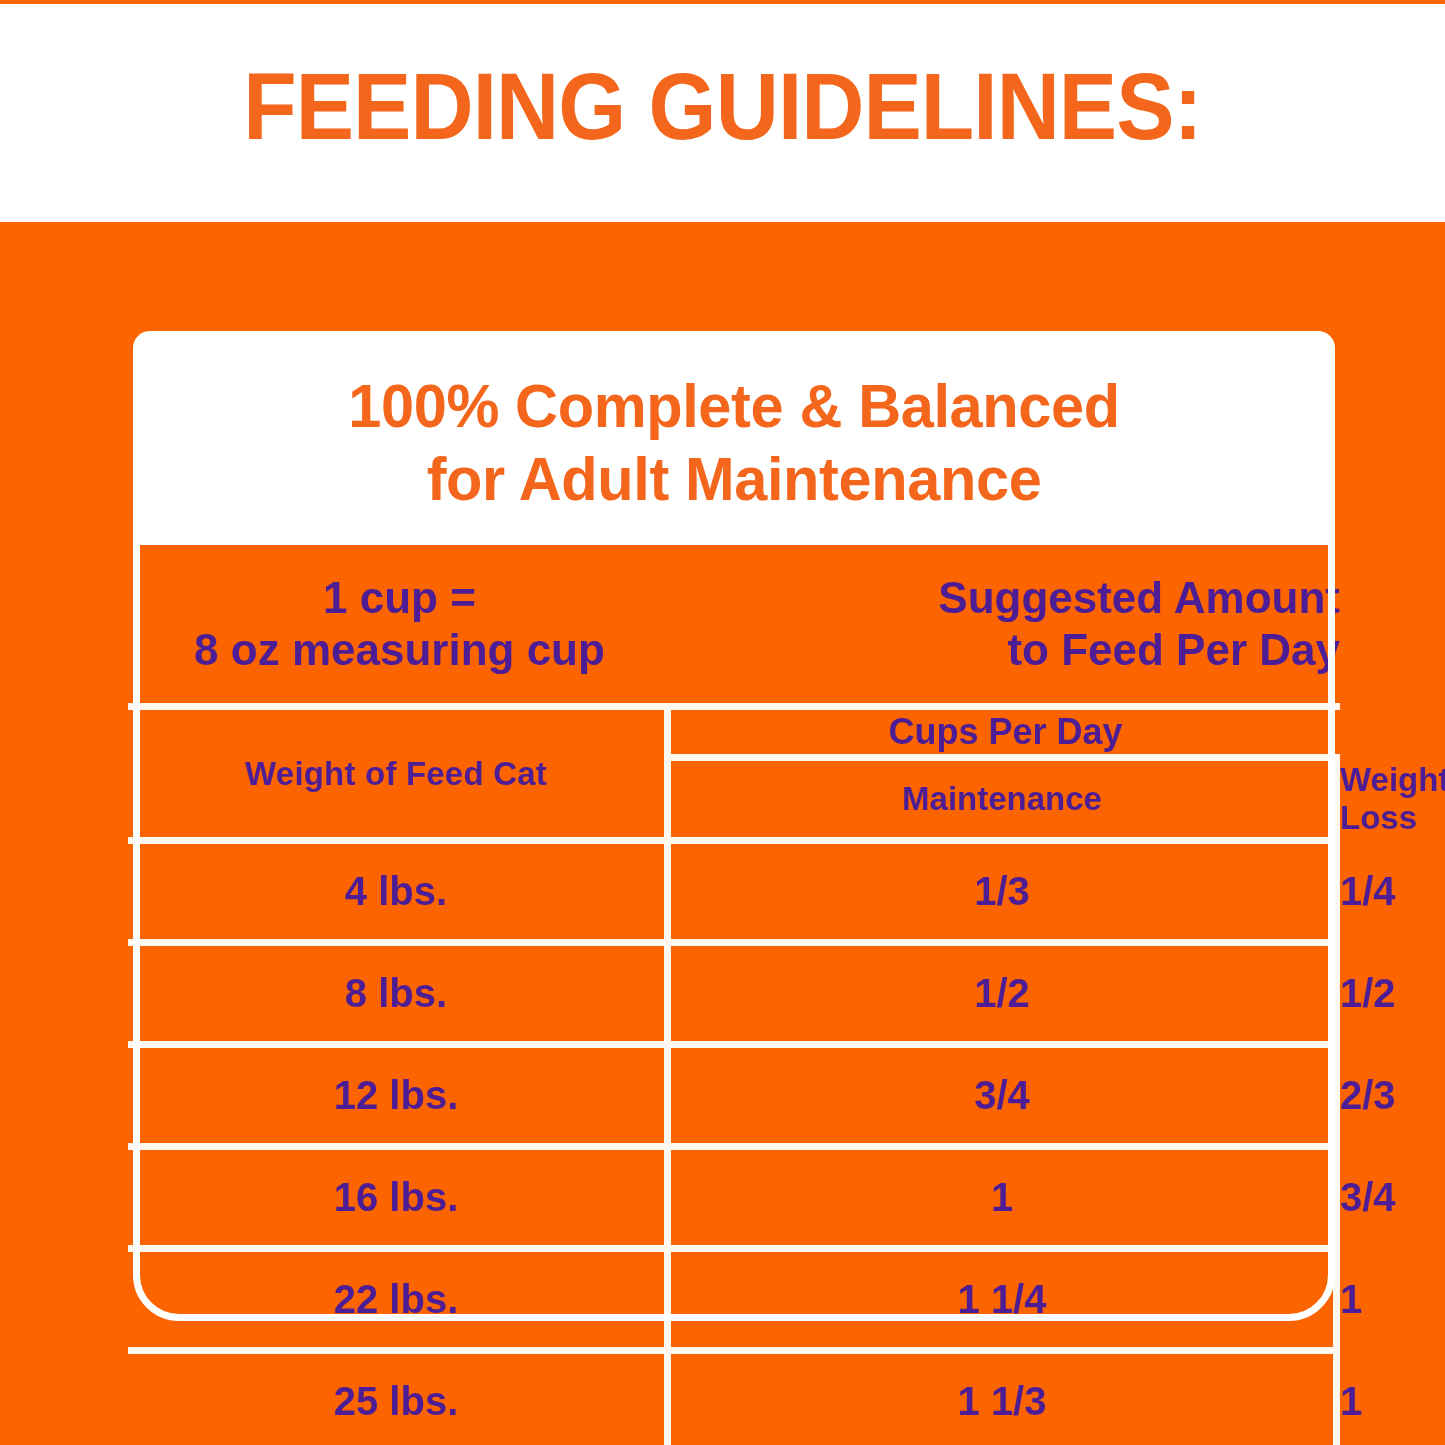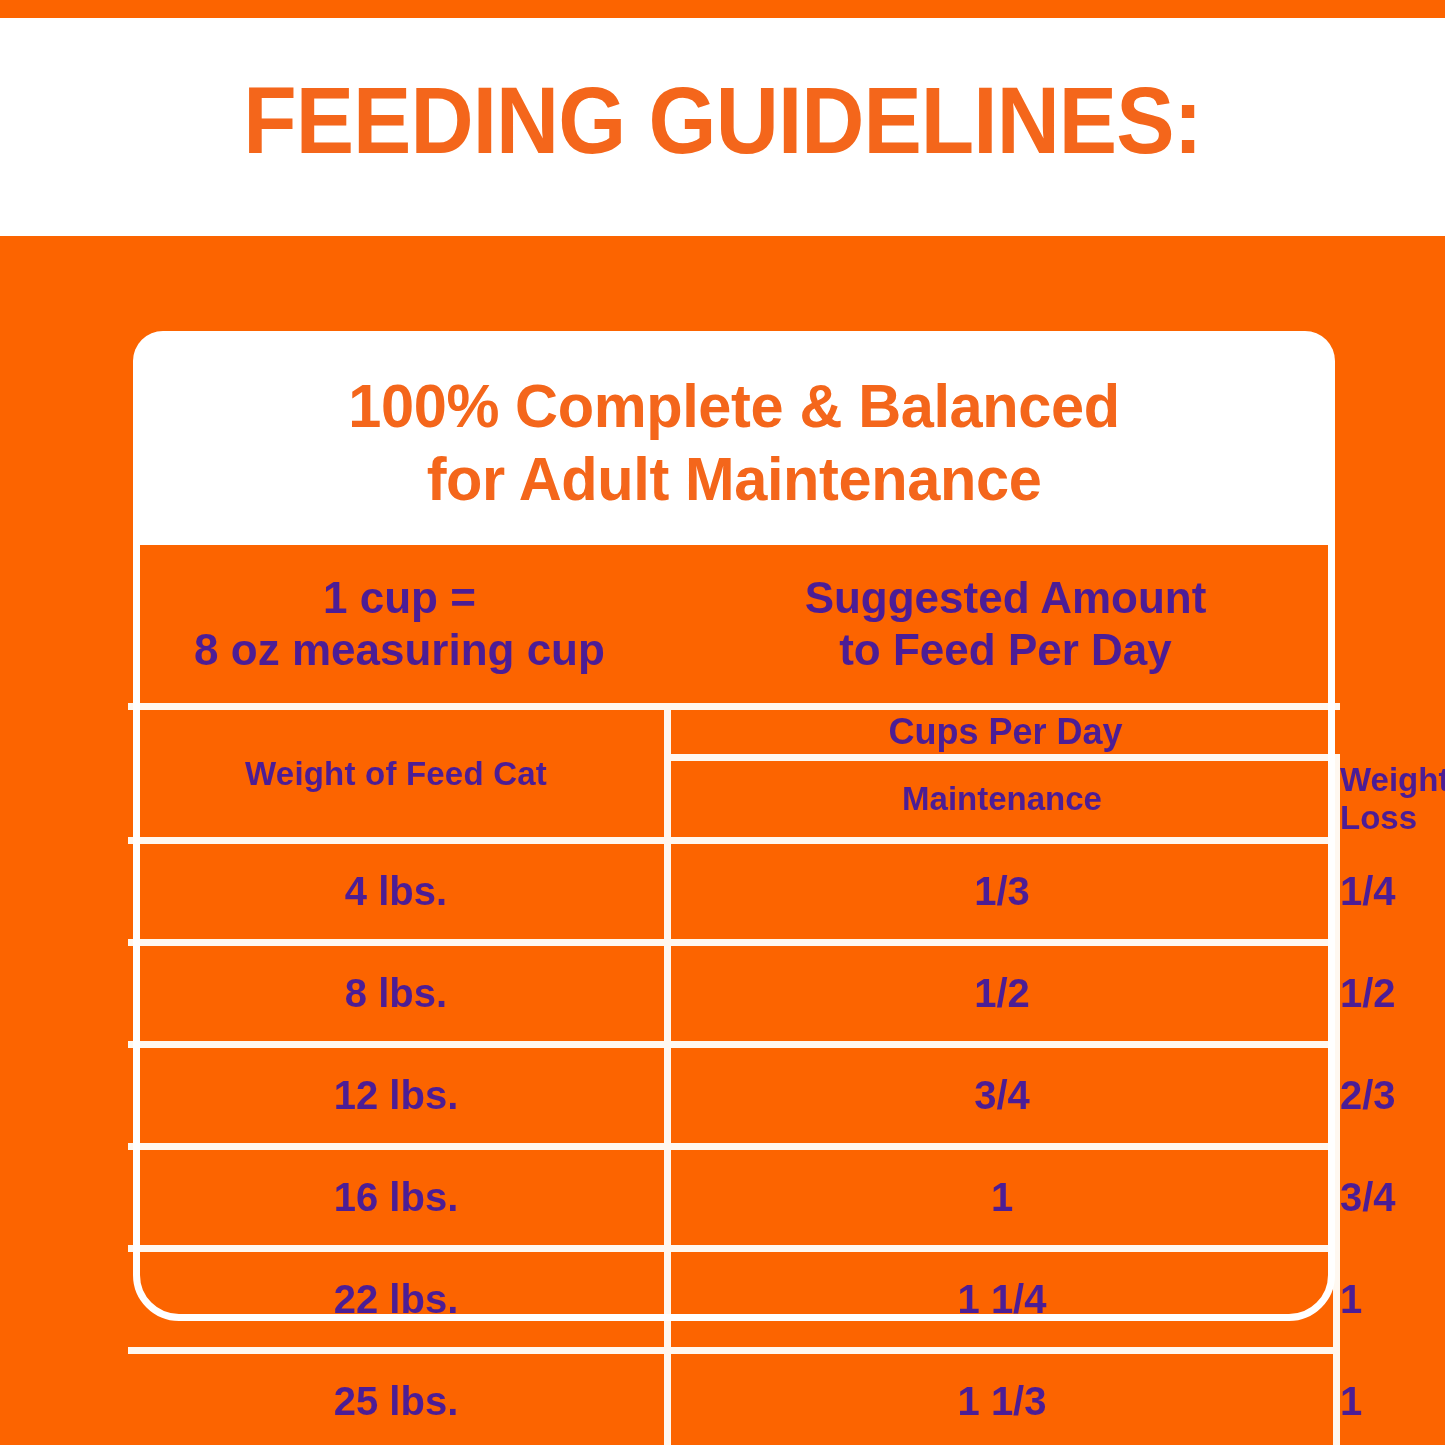--- a/index.html
+++ b/index.html
@@ -19,21 +19,21 @@
     width: 1445px;
     height: 1445px;
     background: #FC6400;
     overflow: hidden;
   }
 
   
   .top-band {
     position: absolute;
     left: 0;
-    top: 18px;
+    top: 4px;
     width: 1445px;
     height: 218px;
     background: #ffffff;
   }
   .page-title {
     position: absolute;
     left: 0;
     top: 56px;
     width: 1445px;
     text-align: center;
@@ -48,21 +48,21 @@
     white-space: nowrap;
   }
 
   
   .card {
     position: absolute;
     left: 133px;
     top: 331px;
     width: 1202px;
     height: 990px;
-    border-radius: 30px;
+    border-radius: 17px;
     background: #ffffff;
     box-sizing: border-box;
   }
 
   .card-heading {
     position: absolute;
     left: 0;
     top: 38px;
     width: 1202px;
     text-align: center;
@@ -162,21 +162,21 @@
     </div>
 
     <table class="feed-table">
       <tbody>
 
         <tr class="row-banner">
           <td class="banner-cell" style="width:543px;">
             <span>1 cup =</span>
             <span>8 oz measuring cup</span>
           </td>
-          <td class="banner-cell" style="width:669px;">
+          <td class="banner-cell" style="width:669px;text-align:right;">
             <span>Suggested Amount</span>
             <span>to Feed Per Day</span>
           </td>
         </tr>
 
         <tr>
           <td class="hdr-weight gl-r gl-t" rowspan="2">Weight of Feed Cat</td>
           <td class="hdr-cups gl-t gl-b" colspan="2">Cups Per Day</td>
         </tr>
 

